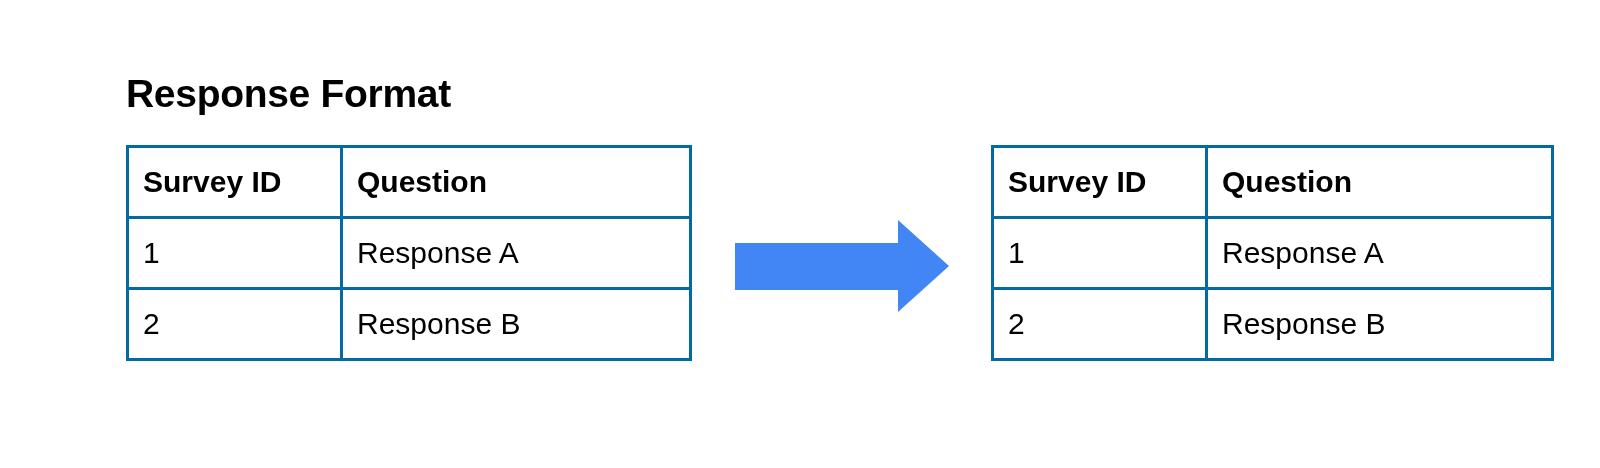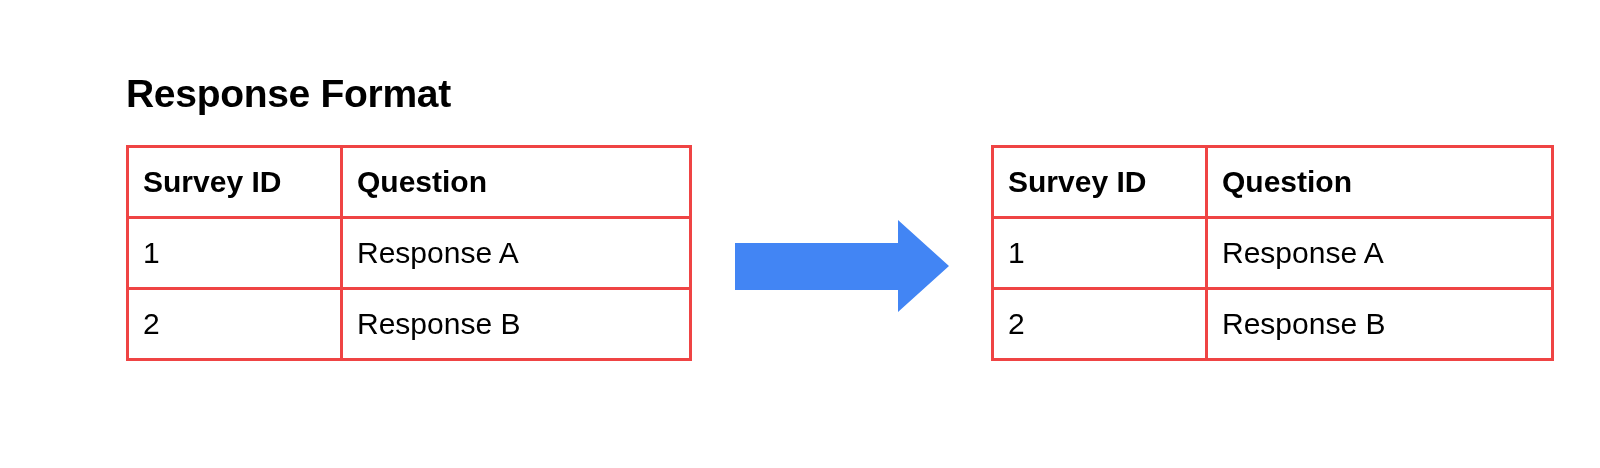--- a/index.html
+++ b/index.html
@@ -52,21 +52,21 @@
     top: 145px;
     border-collapse: collapse;
     table-layout: fixed;
     background: #ffffff;
   }
   #panel-left  .data-table { left: 78px; width: 566px; }
   #panel-right .data-table { left: 78px; width: 563px; }
 
   .data-table td,
   .data-table th {
-    border: 3px solid #ef4444;
+    border: 3px solid #0369a1;
     height: 71px;
     box-sizing: border-box;
     padding: 0 0 0 14px;
     text-align: left;
     vertical-align: middle;
     font-size: 30px;
     line-height: 34px;
     color: #000000;
     white-space: nowrap;
     overflow: hidden;

